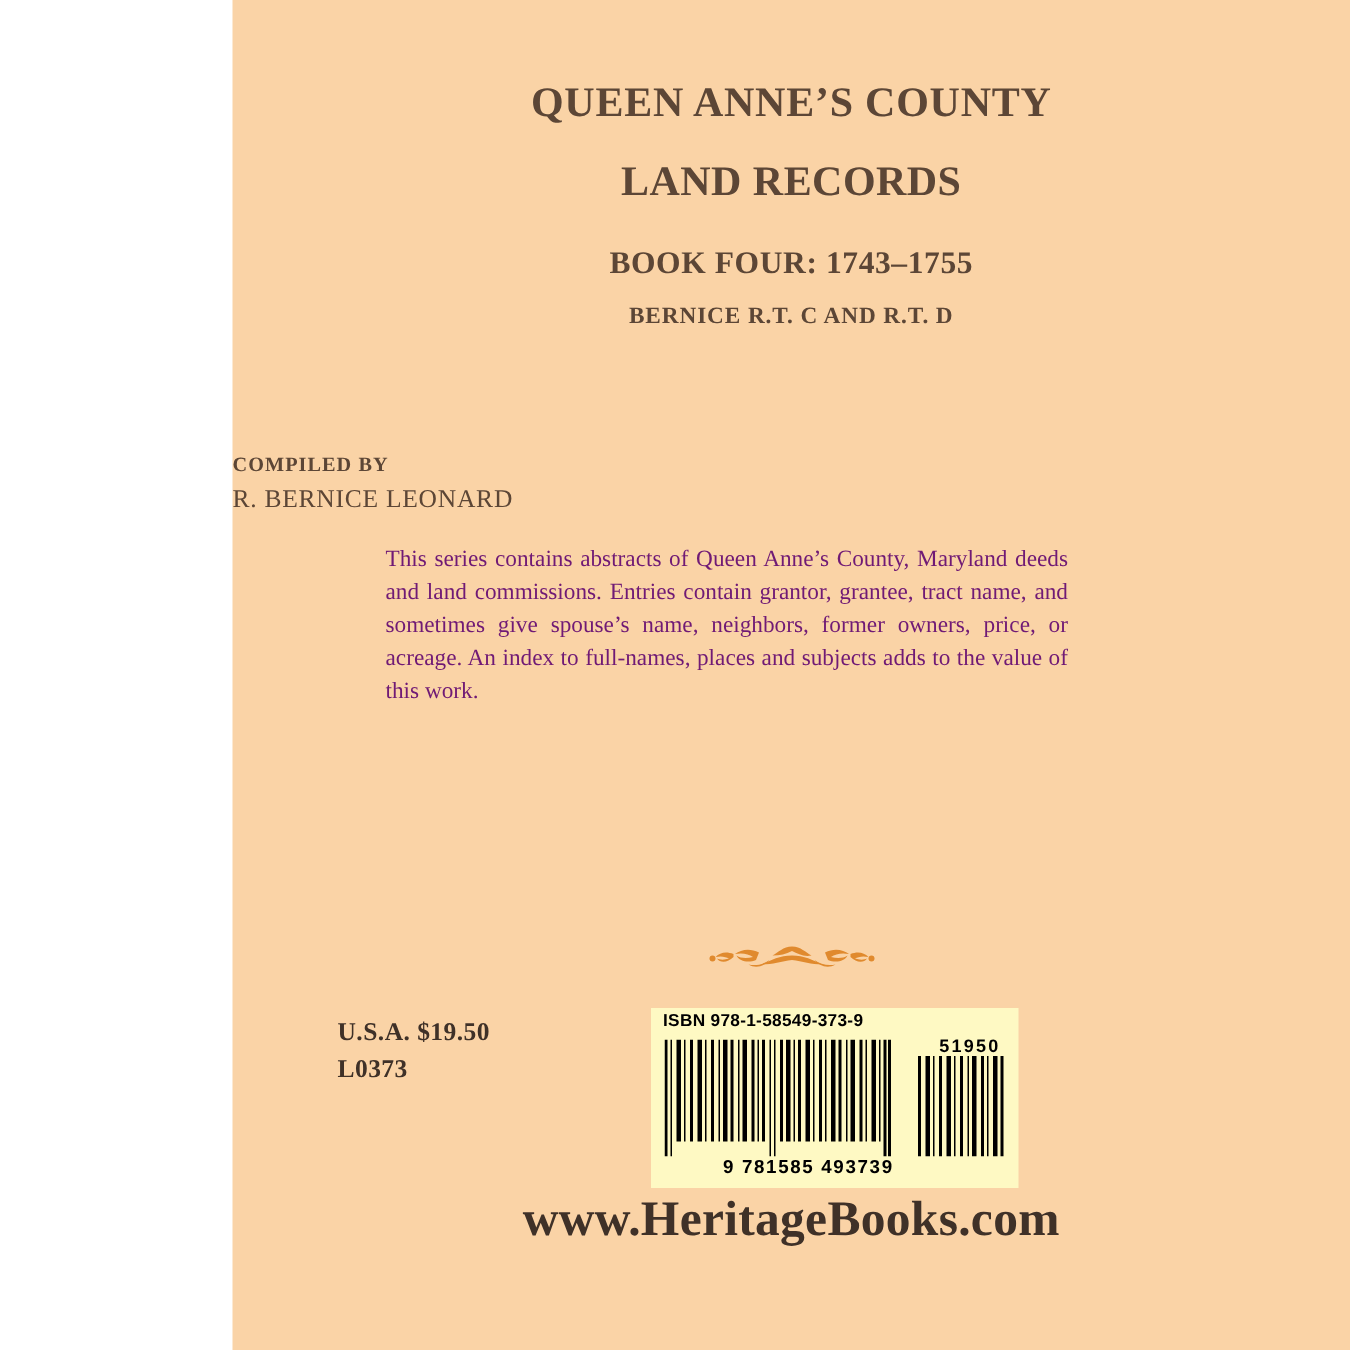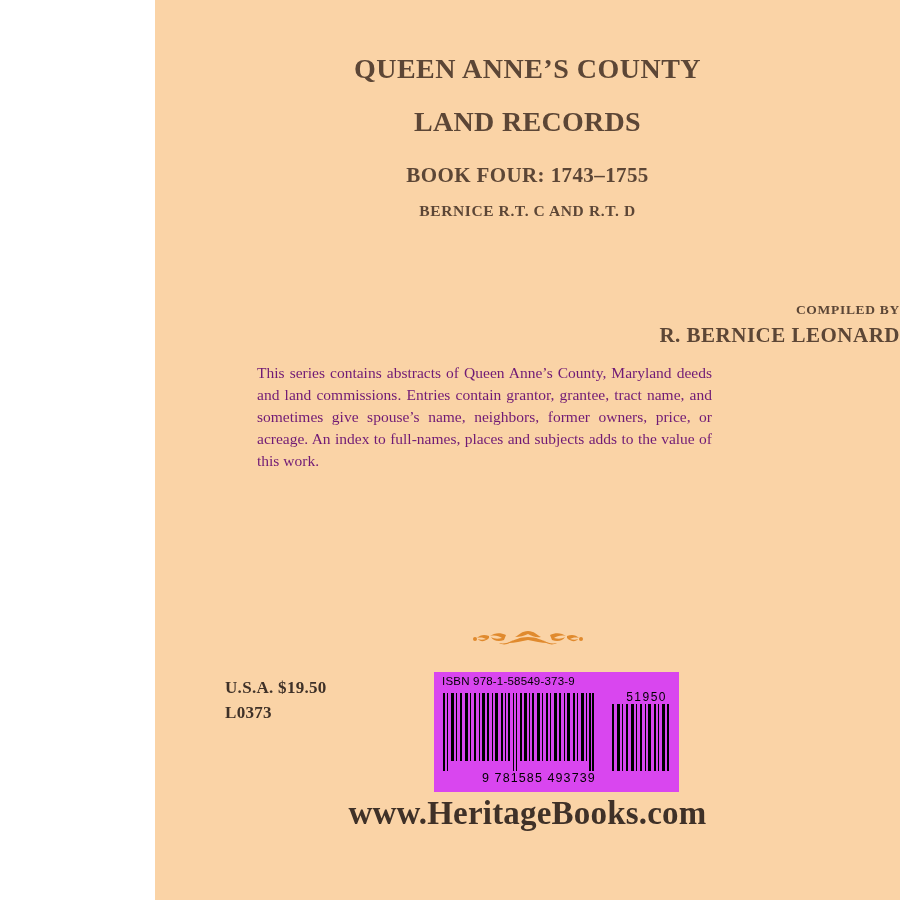--- a/index.html
+++ b/index.html
@@ -61,32 +61,32 @@
     font-size: 15.5px;
     font-weight: bold;
     letter-spacing: 0.6px;
     color: #5c4636;
   }
   .compiled-block {
     position: absolute;
     left: 0;
     top: 302px;
     width: 745px;
-    text-align: right;
+    text-align: left;
     color: #5c4636;
   }
   .compiled-by {
     font-size: 13.5px;
     font-weight: bold;
     letter-spacing: 0.7px;
   }
   .author {
     margin-top: 5px;
-    font-size: 21px;
-    font-weight: bold;
+    font-size: 17px;
+    font-weight: normal;
     letter-spacing: 0.5px;
   }
   .blurb {
     position: absolute;
     left: 70px;
     top: 362px;
     width: 455px;
     font-size: 15.5px;
     line-height: 1.42;
     text-align: justify;
@@ -114,21 +114,22 @@
     font-weight: bold;
     letter-spacing: 0.3px;
     line-height: 1.45;
   }
   .barcode-box {
     position: absolute;
     left: 279px;
     top: 672px;
     width: 245px;
     height: 120px;
-    background: #d946ef;
+    background: #fef9c3;
+    font-weight: bold;
   }
   .isbn-text {
     position: absolute;
     left: 8px;
     top: 3px;
     font-family: "Liberation Sans", sans-serif;
     font-size: 11.5px;
     color: #000;
     letter-spacing: 0.2px;
   }

